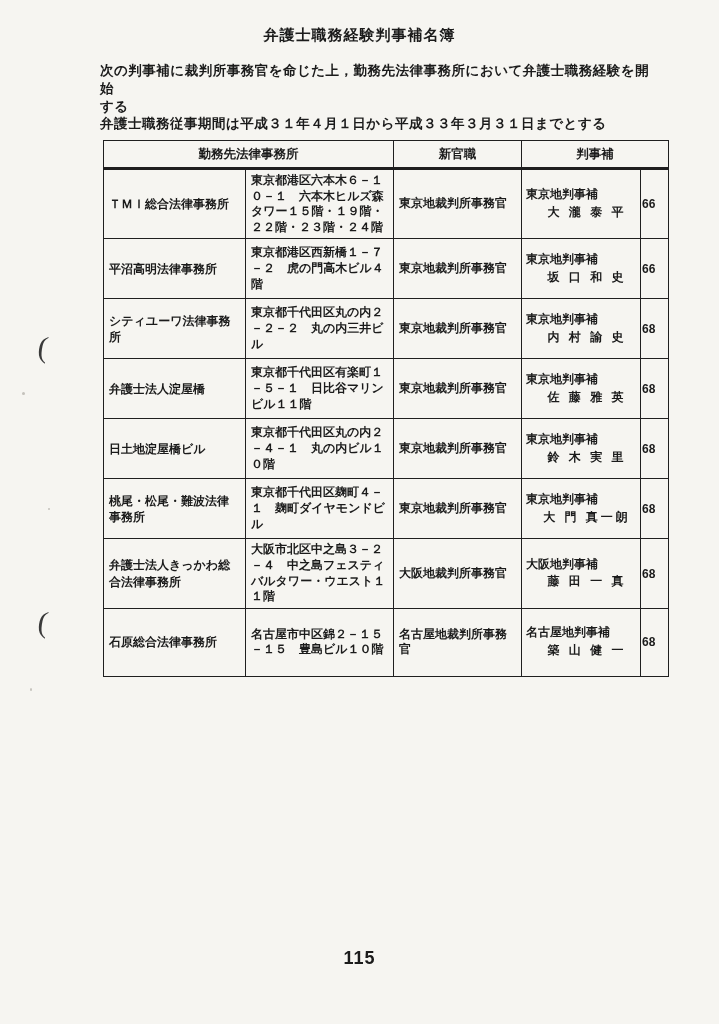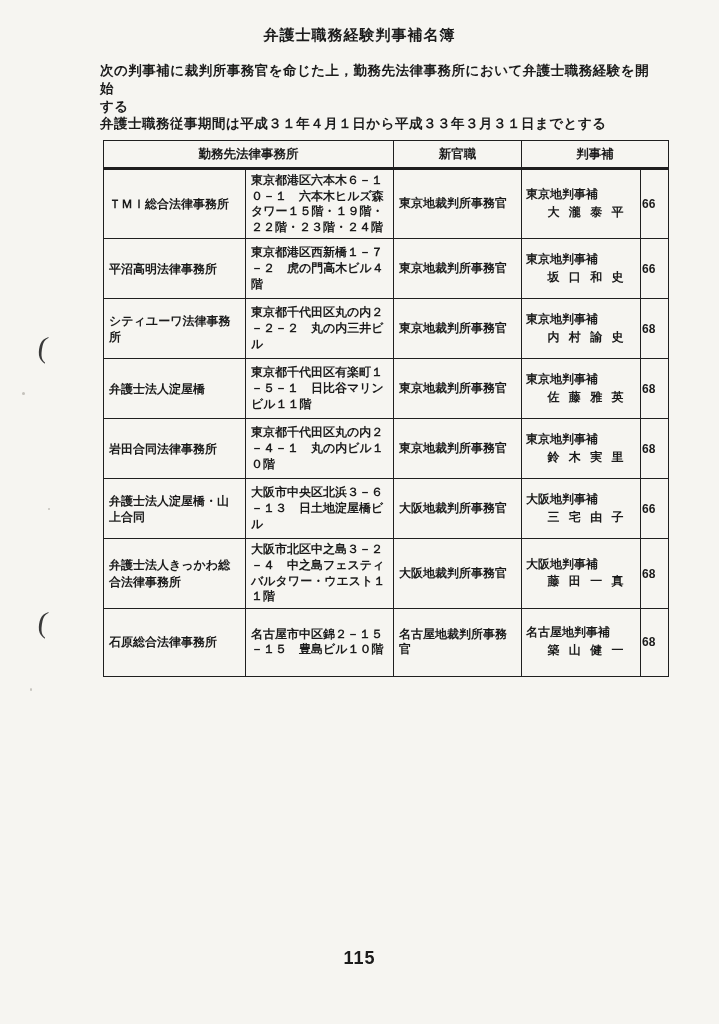--- a/index.html
+++ b/index.html
@@ -124,38 +124,38 @@
       <td class="c-firm">弁護士法人淀屋橋</td>
       <td class="c-addr">東京都千代田区有楽町１－５－１　日比谷マリンビル１１階</td>
       <td class="c-post">東京地裁判所事務官</td>
       <td class="c-judge">
         <div class="court">東京地判事補</div>
         <div class="jname">佐 藤 雅 英</div>
       </td>
       <td class="c-no">68</td>
     </tr>
     <tr>
-      <td class="c-firm">岩田合同法律事務所</td>
+      <td class="c-firm">日土地淀屋橋ビル</td>
       <td class="c-addr">東京都千代田区丸の内２－４－１　丸の内ビル１０階</td>
       <td class="c-post">東京地裁判所事務官</td>
       <td class="c-judge">
         <div class="court">東京地判事補</div>
         <div class="jname">鈴 木 実 里</div>
       </td>
       <td class="c-no">68</td>
     </tr>
     <tr>
-      <td class="c-firm">弁護士法人淀屋橋・山上合同</td>
-      <td class="c-addr">大阪市中央区北浜３－６－１３　日土地淀屋橋ビル</td>
-      <td class="c-post">大阪地裁判所事務官</td>
+      <td class="c-firm">桃尾・松尾・難波法律事務所</td>
+      <td class="c-addr">東京都千代田区麹町４－１　麹町ダイヤモンドビル</td>
+      <td class="c-post">東京地裁判所事務官</td>
       <td class="c-judge">
-        <div class="court">大阪地判事補</div>
-        <div class="jname">三 宅 由 子</div>
+        <div class="court">東京地判事補</div>
+        <div class="jname">大 門 真一朗</div>
       </td>
-      <td class="c-no">66</td>
+      <td class="c-no">68</td>
     </tr>
     <tr class="tall">
       <td class="c-firm">弁護士法人きっかわ総合法律事務所</td>
       <td class="c-addr">大阪市北区中之島３－２－４　中之島フェスティバルタワー・ウエスト１１階</td>
       <td class="c-post">大阪地裁判所事務官</td>
       <td class="c-judge">
         <div class="court">大阪地判事補</div>
         <div class="jname">藤 田 一 真</div>
       </td>
       <td class="c-no">68</td>

